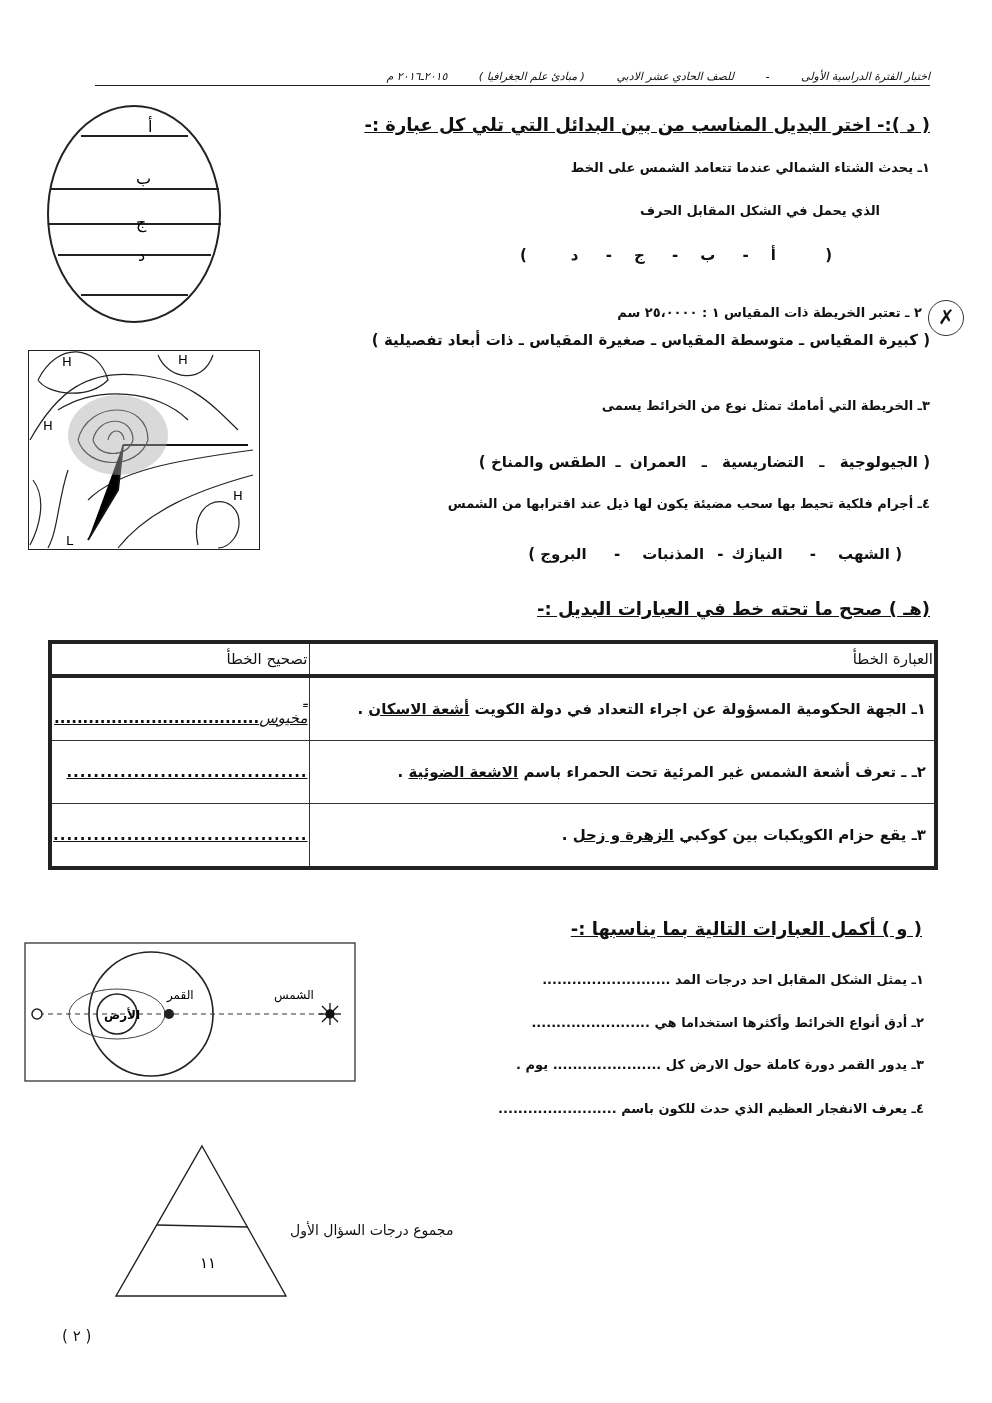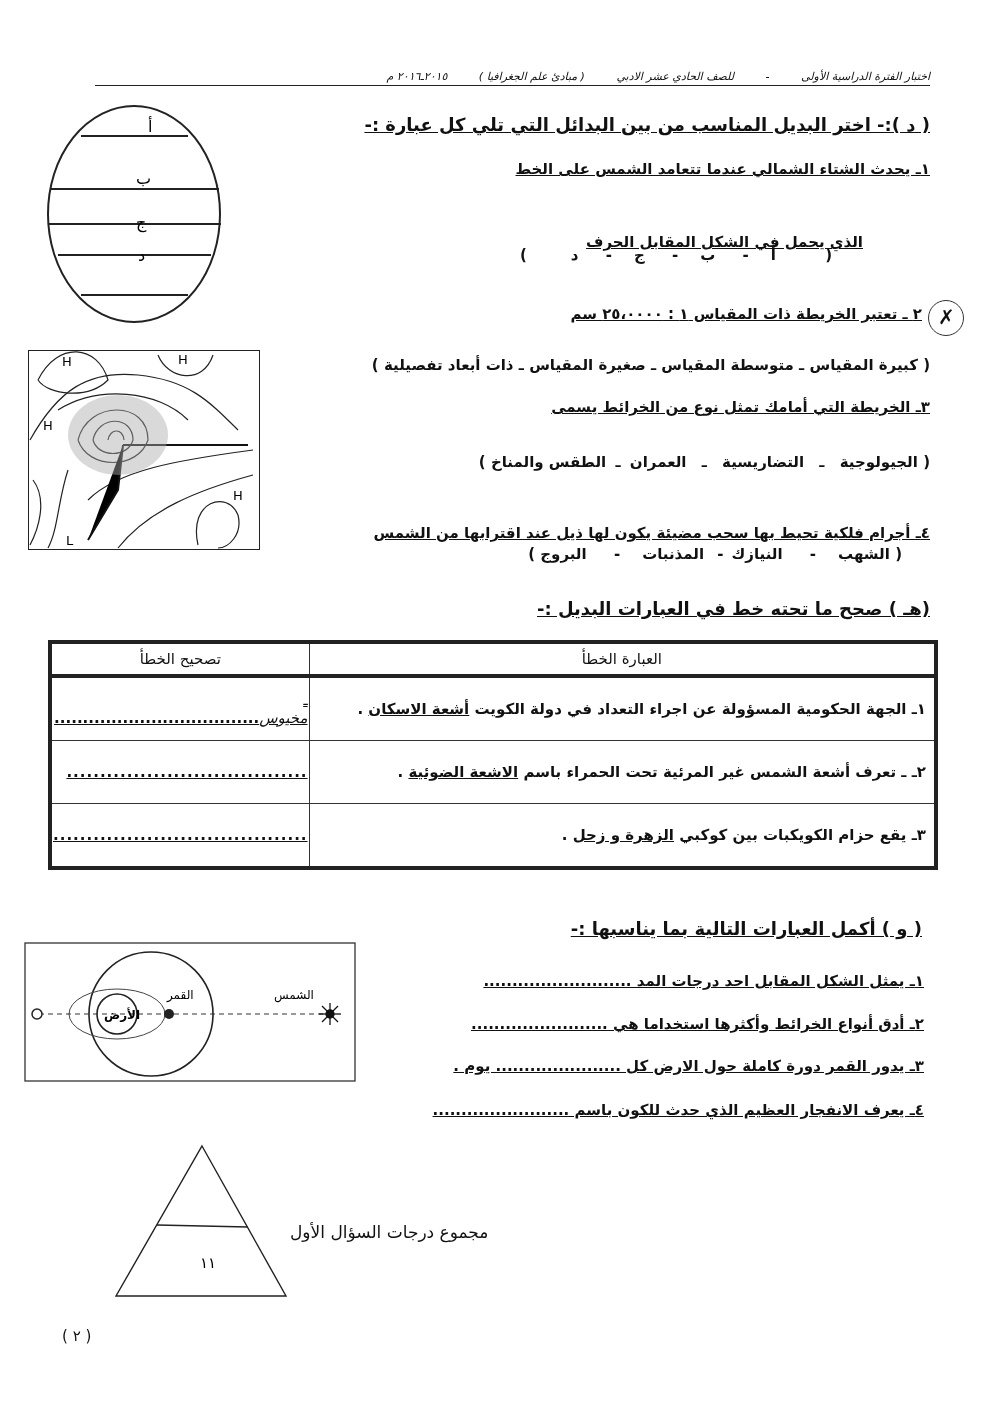--- a/index.html
+++ b/index.html
@@ -4,28 +4,28 @@
 <style>
   html,body{margin:0;padding:0;background:#fff;}
   body{width:992px;height:1403px;position:relative;overflow:hidden;
        font-family:"DejaVu Sans","Liberation Sans",sans-serif;color:#111;}
   .abs{position:absolute;}
   .rtl{direction:rtl;text-align:right;}
   .hdr{top:70px;left:95px;width:835px;font-size:11px;font-style:italic;
        border-bottom:1.5px solid #222;padding-bottom:2px;white-space:nowrap;}
   .hdr span{margin-left:28px;}
   .sec-title{font-size:18px;font-weight:bold;text-decoration:underline;white-space:nowrap;}
-  .q{font-size:15px;font-weight:bold;white-space:nowrap;text-decoration:underline;}
+  .q{font-size:13px;font-weight:bold;white-space:nowrap;}
   .opts{font-size:15px;font-weight:bold;white-space:nowrap;}
   .opts .o{display:inline-block;}
   .sep{margin:0 22px;}
   table.fix{position:absolute;top:640px;left:48px;width:890px;border-collapse:collapse;
             border:4px solid #222;}
   table.fix td, table.fix th{border:1.5px solid #333;font-size:15px;font-weight:bold;}
-  table.fix th{height:28px;font-weight:normal;text-align:center;border-bottom:4px solid #222;}
+  table.fix th{height:28px;font-weight:normal;text-align:right;border-bottom:4px solid #222;}
   table.fix td{height:60px;}
   .cor{text-align:right;vertical-align:middle;letter-spacing:1px;text-decoration:underline;}
   .stmt{padding-right:8px;}
   u{text-decoration:underline;}
   .dots{letter-spacing:1px;}
   .circ-mark{top:300px;left:928px;width:34px;height:34px;border:1.3px solid #333;border-radius:50%;}
   .pg{top:1327px;left:62px;font-size:15px;}
 </style>
 </head>
 <body>
@@ -47,34 +47,34 @@
   <line x1="10" y1="124" x2="183" y2="124" stroke="#222" stroke-width="2"></line>
   <line x1="20" y1="155" x2="173" y2="155" stroke="#222" stroke-width="2"></line>
   <line x1="43" y1="195" x2="150" y2="195" stroke="#222" stroke-width="2"></line>
   <text x="110" y="32" font-size="16" font-family="DejaVu Sans, sans-serif">أ</text>
   <text x="98" y="84" font-size="16" font-family="DejaVu Sans, sans-serif">ب</text>
   <text x="98" y="128" font-size="16" font-family="DejaVu Sans, sans-serif">ج</text>
   <text x="100" y="161" font-size="16" font-family="DejaVu Sans, sans-serif">د</text>
 </svg>
 
 <div class="abs q rtl" style="top:160px;right:62px;">١ـ يحدث الشتاء الشمالي عندما تتعامد الشمس على الخط</div>
-<div class="abs q rtl" style="top:203px;right:129px;margin-top:30px;">الذي يحمل في الشكل المقابل الحرف</div>
+<div class="abs q rtl" style="top:203px;right:112px;">الذي يحمل في الشكل المقابل الحرف</div>
 <div class="abs opts rtl" style="top:246px;right:160px;">
   <span>(</span><span class="sep"></span>
   <span class="o">أ</span><span class="sep">-</span>
   <span class="o">ب</span><span class="sep">-</span>
   <span class="o">ج</span><span class="sep">-</span>
   <span class="o">د</span><span class="sep"></span><span>)</span>
 </div>
 
 <div class="abs circ-mark">
   <span style="position:absolute;left:9px;top:4px;font-size:20px;">✗</span>
 </div>
 <div class="abs q rtl" style="top:305px;right:70px;">٢ ـ تعتبر الخريطة ذات المقياس ١ : ٢٥،٠٠٠٠ سم</div>
-<div class="abs opts rtl" style="top:356px;right:62px;">
+<div class="abs opts rtl" style="top:331px;right:62px;">
   <span>(</span>
   <span class="o">كبيرة المقياس</span> ـ
   <span class="o">متوسطة المقياس</span> ـ
   <span class="o">صغيرة المقياس</span> ـ
   <span class="o">ذات أبعاد تفصيلية</span>
   <span>)</span>
 </div>
 
 <svg class="abs" style="top:350px;left:28px;" width="232" height="200">
   <rect x="0" y="0" width="232" height="200" fill="#fff" stroke="#222" stroke-width="2"></rect>
@@ -107,21 +107,21 @@
 <div class="abs q rtl" style="top:398px;right:62px;">٣ـ الخريطة التي أمامك تمثل نوع من الخرائط يسمى</div>
 <div class="abs opts rtl" style="top:453px;right:62px;">
   <span>(</span>
   <span class="o">الجيولوجية</span> <span class="sep" style="margin:0 10px">ـ</span>
   <span class="o">التضاريسية</span> <span class="sep" style="margin:0 10px">ـ</span>
   <span class="o">العمران</span> <span style="margin:0 4px">ـ</span>
   <span class="o">الطقس والمناخ</span>
   <span>)</span>
 </div>
 
-<div class="abs q rtl" style="top:524px;right:62px;margin-left:16px;">٤ـ أجرام فلكية تحيط بها سحب مضيئة يكون لها ذيل عند اقترابها من الشمس</div>
+<div class="abs q rtl" style="top:496px;right:62px;margin-left:16px;">٤ـ أجرام فلكية تحيط بها سحب مضيئة يكون لها ذيل عند اقترابها من الشمس</div>
 <div class="abs opts rtl" style="top:545px;right:90px;">
   <span>(</span>
   <span class="o">الشهب</span><span class="sep">-</span>
   <span class="o">النيازك</span><span style="margin:0 8px">-</span>
   <span class="o">المذنبات</span><span class="sep">-</span>
   <span class="o">البروج</span>
   <span>)</span>
 </div>
 
 <div class="abs sec-title rtl" style="top:598px;right:62px;">(هـ ) صحح ما تحته خط في العبارات البديل :-</div>
@@ -180,15 +180,15 @@
 <div class="abs q rtl" style="top:972px;right:68px;">١ـ يمثل الشكل المقابل احد درجات المد ..........................</div>
 <div class="abs q rtl" style="top:1015px;right:68px;">٢ـ أدق أنواع الخرائط وأكثرها استخداما هي ........................</div>
 <div class="abs q rtl" style="top:1057px;right:68px;">٣ـ يدور القمر دورة كاملة حول الارض كل ...................... يوم .</div>
 <div class="abs q rtl" style="top:1101px;right:68px;">٤ـ يعرف الانفجار العظيم الذي حدث للكون باسم ........................</div>
 
 <svg class="abs" style="top:1140px;left:110px;" width="180" height="160">
   <polygon points="92,6 176,156 6,156" fill="none" stroke="#222" stroke-width="1.4"></polygon>
   <line x1="47" y1="85" x2="138" y2="87" stroke="#222" stroke-width="1.4"></line>
   <text x="90" y="128" font-size="15" font-family="DejaVu Sans, sans-serif">١١</text>
 </svg>
-<div class="abs rtl" style="top:1222px;left:290px;font-size:17px;">مجموع درجات السؤال الأول</div>
+<div class="abs rtl" style="top:1222px;left:290px;font-size:14px;">مجموع درجات السؤال الأول</div>
 
 <div class="abs pg">( ٢ )</div>
 
 </body></html>

